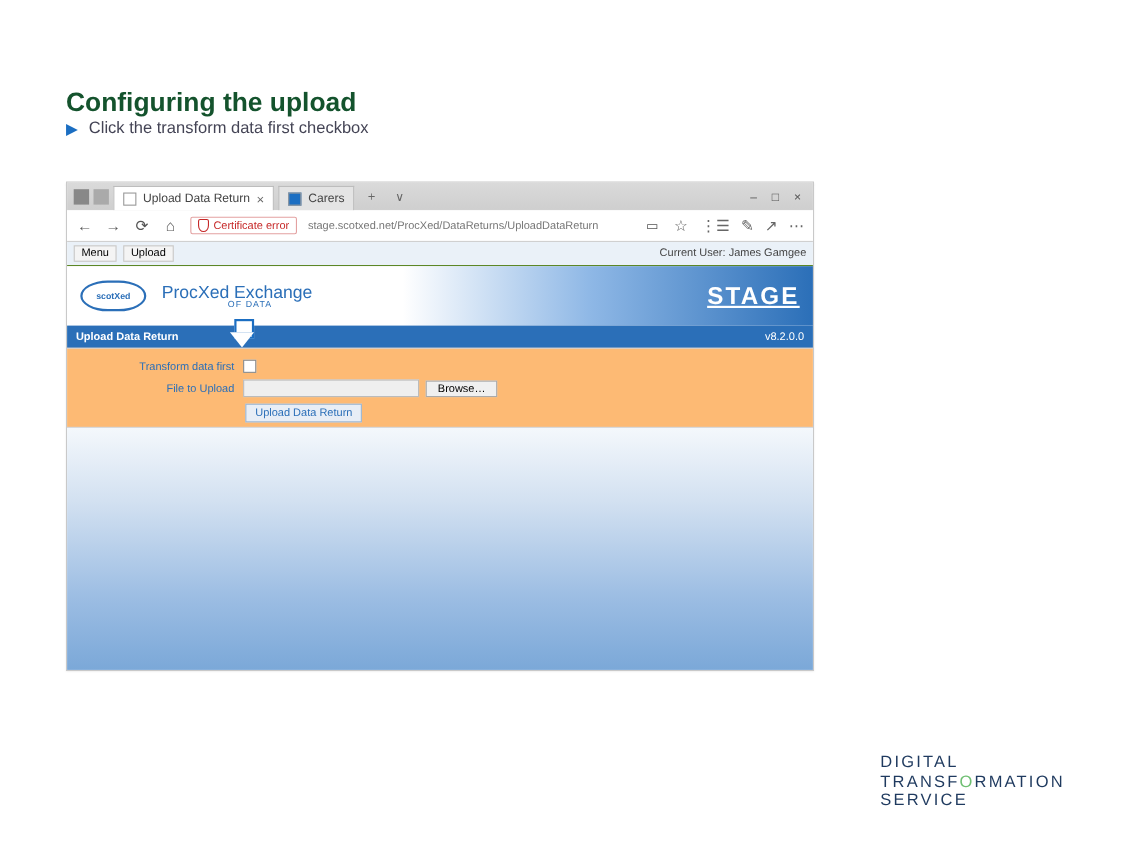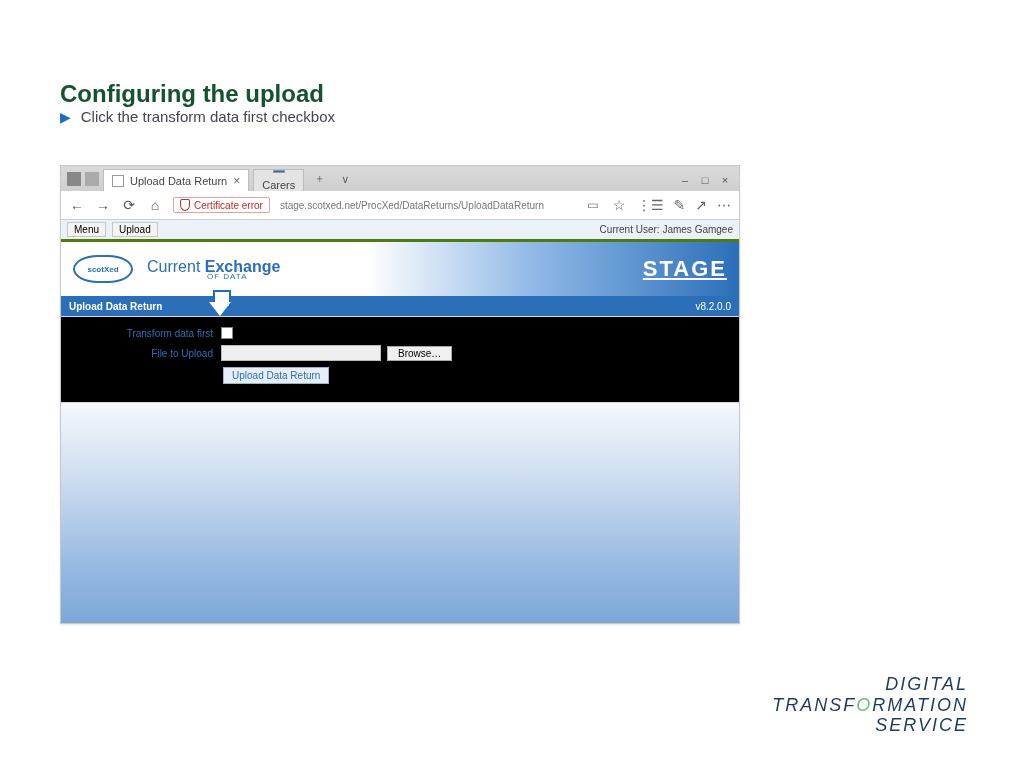--- a/index.html
+++ b/index.html
@@ -9,68 +9,68 @@
   .slide-title { color: #14532d; font-size: 24px; font-weight: 700; }
   .bullet-row { display: flex; align-items: center; gap: 10px; margin-bottom: 20px; }
   .bullet-arrow { color: #1b6ec2; font-size: 14px; }
   .bullet-text { color: #445; font-size: 15px; }
 
   
   .shot { width: 680px; border: 1px solid #c9c9c9; background: #fff; font-size: 11px; color: #444; box-shadow: 0 1px 2px rgba(0,0,0,.1); margin-top: 40px; }
   .titlebar { height: 24px; background: linear-gradient(#dadada,#cfcfcf); display: flex; align-items: flex-end; padding: 0 6px; gap: 4px; }
   .sysicon { width: 14px; height: 14px; margin-bottom: 4px; background: #888; display: inline-block; }
   .tab { height: 22px; background: #fff; border: 1px solid #bdbdbd; border-bottom: none; display: inline-flex; align-items: center; padding: 0 8px; gap: 6px; position: relative; top: 1px; }
-  .tab.inactive { background: #e4e4e4; flex-direction: column; }
+  .tab.inactive { background: #e4e4e4; }
   .tabicon { width: 12px; height: 12px; background: #1b6ec2; border: 1px solid #999; }
   .tabicon.page { background: #fff; }
   .tab .close { color: #666; font-size: 12px; }
   .titlebar .spacer { flex: 1; }
   .titlebar .glyph { width: 16px; text-align: center; color: #555; margin-bottom: 4px; }
   .newtab { color: #666; padding: 0 6px 4px 6px; }
 
   .addrbar { height: 30px; background: #fff; border-top: 1px solid #d0d0d0; border-bottom: 1px solid #d0d0d0; display: flex; align-items: center; padding: 0 8px; gap: 10px; }
   .nav-ico { width: 16px; height: 16px; display: inline-flex; align-items: center; justify-content: center; color: #555; font-size: 14px; }
   .cert { display: inline-flex; align-items: center; gap: 4px; color: #c62828; border: 1px solid #e3a1a1; border-radius: 2px; padding: 1px 6px; font-size: 10px; justify-content: center; }
   .cert .shield { width: 10px; height: 12px; border: 1px solid #c62828; border-radius: 2px 2px 50% 50%; }
   .url { flex: 1; color: #777; font-size: 10px; white-space: nowrap; overflow: hidden; text-overflow: ellipsis; }
   .addr-right { display: flex; gap: 10px; color: #666; }
   .addr-right span { font-size: 14px; }
 
-  .appbar { height: 22px; background: #eaf1f8; border-bottom: 3px solid #4d7c0f; display: flex; align-items: center; padding: 0 6px; gap: 6px; }
+  .appbar { height: 22px; background: #eaf1f8; border-bottom: 1px solid #4d7c0f; display: flex; align-items: center; padding: 0 6px; gap: 6px; }
   .minibtn { background: #f4f4f4; border: 1px solid #c7c7c7; padding: 1px 6px; font-size: 10px; cursor: pointer; }
   .appbar .flex { flex: 1; }
   .cur-user { font-size: 10px; color: #444; }
 
   .brandband { height: 54px; background: linear-gradient(90deg,#fff 0%, #fff 45%, #8fb8e6 70%, #2b6fb8 100%); display: flex; align-items: center; padding: 0 12px; gap: 14px; }
   .logo { width: 60px; height: 28px; border: 2px solid #2b6fb8; border-radius: 50%/60%; display: flex; align-items: center; justify-content: center; font-size: 8px; font-weight: 700; color: #2b6fb8; }
   .brandtext { color: #2b6fb8; font-weight: 400; font-size: 16px; }
-  .brandtext b { font-weight: 700; text-align: center; }
+  .brandtext b { font-weight: 400; text-align: center; }
   .brandsub { color: #2b6fb8; font-size: 8px; letter-spacing: 1px; margin-left: 60px; margin-top: -4px; }
   .brandcol { display: flex; flex-direction: column; }
   .stage { margin-left: auto; color: #fff; font-size: 22px; font-weight: 700; letter-spacing: 2px; text-decoration: underline; }
 
   .bluebar { height: 20px; background: #2b6fb8; color: #fff; display: flex; align-items: center; padding: 0 8px; font-size: 10px; font-weight: 700; position: relative; }
   .bluebar .ver { margin-left: auto; font-weight: 400; }
   .pointer { position: absolute; left: 148px; top: -6px; width: 22px; height: 28px; }
   .pointer::before { content: ""; position: absolute; top: 0; left: 4px; width: 14px; height: 14px; background: #fff; border: 2px solid #1b6ec2; }
   .pointer::after { content: ""; position: absolute; top: 12px; left: 0; width: 0; height: 0; border-left: 11px solid transparent; border-right: 11px solid transparent; border-top: 14px solid #fff; filter: drop-shadow(0 0 0 #1b6ec2); }
   .pointer .tip { position: absolute; top: 11px; left: 2px; width: 0; height: 0; border-left: 9px solid transparent; border-right: 9px solid transparent; border-top: 12px solid #1b6ec2; z-index: -1; }
 
-  .formarea { background: #000000; padding: 6px 0 16px 0; border-top: 1px solid #d0d8e2; border-bottom: 1px solid #d0d8e2; }
+  .formarea { background: #fdba74; padding: 6px 0 2px 0; border-top: 1px solid #d0d8e2; border-bottom: 1px solid #d0d8e2; }
   .formrow { display: flex; align-items: center; height: 20px; }
   .formlabel { width: 160px; text-align: right; padding-right: 8px; color: #2b6fb8; font-size: 10px; }
   .cb { width: 12px; height: 12px; border: 1px solid #888; background: #fff; }
   .fileinput { width: 160px; height: 16px; background: #efefef; border: 1px solid #bbb; }
   .browse { margin-left: 6px; background: #f0f0f0; border: 1px solid #aaa; padding: 1px 10px; font-size: 10px; }
   .uploadbtn { margin: 4px 0 2px 162px; display: inline-block; background: #e8eef6; border: 1px solid #9bb4cf; color: #2b6fb8; padding: 2px 8px; font-size: 10px; }
 
   .gradfill { height: 220px; background: linear-gradient(#f4f8fc 0%, #d3e1f1 30%, #9cbde3 70%, #7ba8d8 100%); }
 
   
-  .footer-logo { position: absolute; right: 56px; bottom: 32px; text-align: right; color: #1f3a5f; font-weight: 400; letter-spacing: 2px; line-height: 1.15; font-size: 18px; font-style: italic; }
+  .footer-logo { position: absolute; right: 56px; bottom: 32px; text-align: left; color: #1f3a5f; font-weight: 400; letter-spacing: 2px; line-height: 1.15; font-size: 15px; }
   .footer-logo .o { color: #6fbf73; }
 </style>
 </head>
 <body>
 
 <div class="slide">
 
   <h1 class="slide-title">Configuring the upload</h1>
 
   <div class="bullet-row">
@@ -127,21 +127,21 @@
       <span class="cur-user">
         <span>Current User:</span>
         <span>James Gamgee</span>
       </span>
     </div>
 
     <div class="brandband">
       <div class="logo">scotXed</div>
       <div class="brandcol">
         <div class="brandtext">
-          <span>Current </span><b>Exchange</b>
+          <span>ProcXed </span><b>Exchange</b>
         </div>
         <div class="brandsub">OF DATA</div>
       </div>
       <div class="stage">STAGE</div>
     </div>
 
     <div class="bluebar">
       <span>Upload Data Return</span>
       <span class="ver">v8.2.0.0</span>
       <div class="pointer">

